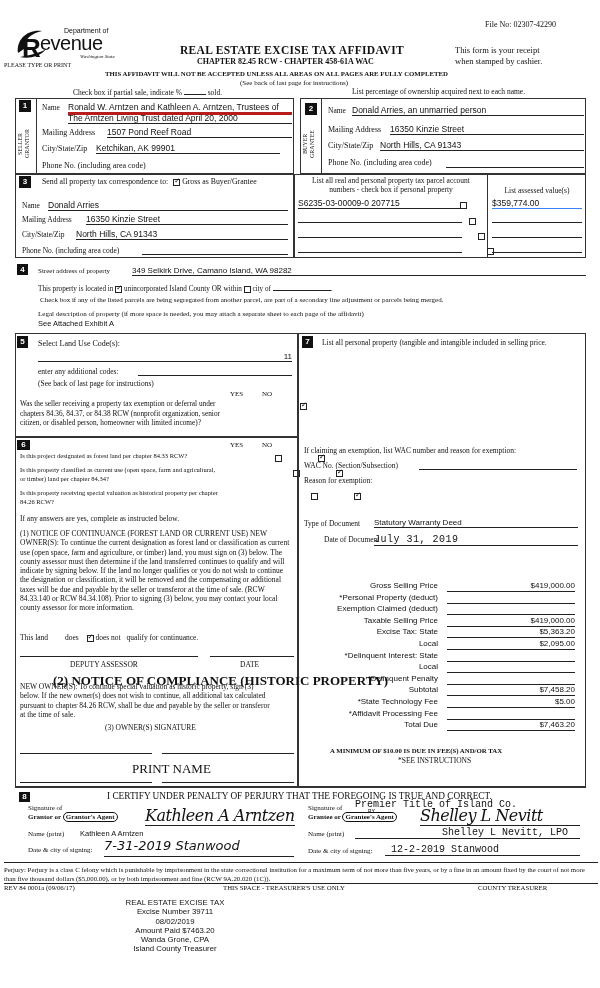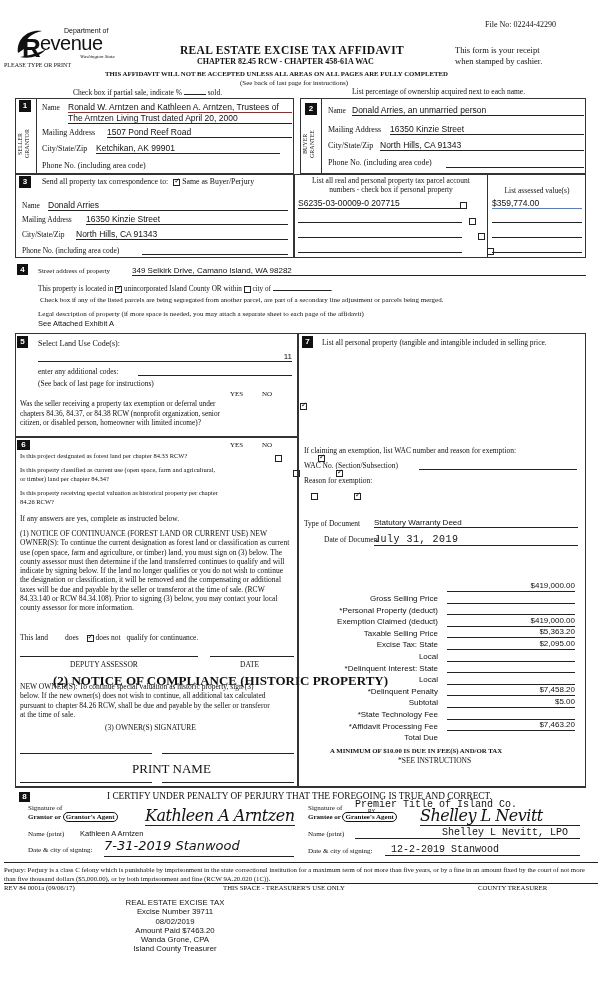--- a/index.html
+++ b/index.html
@@ -15,30 +15,30 @@
   .cb { display: inline-block; width: 7px; height: 7px; border: 1px solid #222; vertical-align: middle; position: relative; }
   .cb.checked::after { content: "✓"; position: absolute; left: 0px; top: -3px; font-size: 7px; line-height: 8px; font-weight: bold; font-family: "DejaVu Sans", sans-serif; }
   .fill { font-family: "Liberation Sans", sans-serif; font-size: 8.5px; color: #111; }
   .lbl { font-size: 8px; }
   .vert { position: absolute; writing-mode: vertical-rl; transform: rotate(180deg); font-size: 6px; text-align: center; line-height: 7px; }
   .tc { text-align: center; }
   .sig { font-family: "DejaVu Serif", serif; font-style: italic; font-size: 16px; color: #111; letter-spacing: -0.5px; }
   .hand { font-family: "DejaVu Sans", sans-serif; font-style: italic; font-size: 13px; }
   .oval { border: 1px solid #111; border-radius: 8px; padding: 0 2px; }
   .calc-row { position: absolute; left: 300px; width: 300px; height: 11px; }
-  .calc-lbl { position: absolute; right: 162px; top: 0; font-family: "Liberation Sans", sans-serif; font-size: 8px; white-space: nowrap; margin-top: 13px; }
+  .calc-lbl { position: absolute; right: 162px; top: 0; font-family: "Liberation Sans", sans-serif; font-size: 8px; white-space: nowrap; }
   .calc-val { position: absolute; left: 147px; width: 128px; top: 0; text-align: right; font-family: "Liberation Sans", sans-serif; font-size: 8px; border-bottom: 1px solid #222; height: 11px; }
 </style>
 </head>
 <body>
 
 
 
 
-<div class="abs" style="left:485px;top:20px;font-size:8px;">File No:  02244-42290</div>
+<div class="abs" style="left:485px;top:20px;font-size:8px;">File No:  02307-42290</div>
 
 <div class="abs" style="left:14px;top:27px;width:110px;height:34px;">
   <svg class="abs" style="left:0;top:0" width="40" height="34" viewBox="0 0 40 34">
     <path d="M4 26 C2 12 14 2 28 4 C18 6 10 12 10 22 Z" fill="#111"></path>
     <path d="M6 30 C14 32 26 30 32 22 C26 26 16 28 6 30 Z" fill="#111"></path>
     <text x="8" y="30" font-family="Liberation Sans, sans-serif" font-size="26" font-weight="bold" fill="#111">R</text>
   </svg>
   <div class="abs sans" style="left:50px;top:0;font-size:7px;">Department of</div>
   <div class="abs sans" style="left:26px;top:6px;font-size:20px;letter-spacing:-0.5px;line-height:20px;">evenue</div>
   <div class="abs" style="left:66px;top:27px;font-size:5px;font-style:italic;">Washington State</div>
@@ -57,21 +57,21 @@
   <span>sold.</span>
 </div>
 <div class="abs" style="left:352px;top:87px;font-size:7.5px;">List percentage of ownership acquired next to each name.</div>
 
 
 <div class="box" style="left:15px;top:98px;width:279px;height:76px;border-width:1px 1px 1px 1px;"></div>
 <div class="abs" style="left:15px;top:98px;width:22px;height:76px;border-right:1px solid #333;"></div>
 <div class="num" style="left:19px;top:100px;">1</div>
 <div class="vert" style="left:17px;top:124px;width:16px;height:40px;">SELLER GRANTOR</div>
 <div class="abs lbl" style="left:42px;top:103px;font-size:7.5px;">Name</div>
-<div class="abs fill" style="left:68px;top:102px;width:224px;border-bottom:1px solid #b91c1c;">Ronald W. Arntzen and Kathleen A. Arntzen, Trustees of</div>
+<div class="abs fill" style="left:68px;top:102px;width:224px;border-bottom:3px solid #b91c1c;">Ronald W. Arntzen and Kathleen A. Arntzen, Trustees of</div>
 <div class="abs fill" style="left:68px;top:113px;width:224px;border-bottom:1px solid #222;">The Arntzen Living Trust dated April 20, 2000</div>
 <div class="abs lbl" style="left:42px;top:128px;">Mailing Address</div>
 <div class="abs fill" style="left:107px;top:127px;width:185px;border-bottom:1px solid #222;">1507 Pond Reef Road</div>
 <div class="abs lbl" style="left:42px;top:144px;">City/State/Zip</div>
 <div class="abs fill" style="left:96px;top:143px;width:184px;border-bottom:1px solid #222;">Ketchikan, AK 99901</div>
 <div class="abs lbl" style="left:42px;top:161px;">Phone No. (including area code)</div>
 <div class="abs fill" style="left:160px;top:160px;width:132px;height:10px;"></div>
 
 
 <div class="box" style="left:300px;top:98px;width:286px;height:76px;"></div>
@@ -86,21 +86,21 @@
 <div class="abs fill" style="left:380px;top:140px;width:204px;border-bottom:1px solid #222;">North Hills, CA 91343</div>
 <div class="abs lbl" style="left:328px;top:158px;">Phone No. (including area code)</div>
 <div class="abs fill" style="left:446px;top:157px;width:138px;border-bottom:1px solid #222;height:11px;"></div>
 
 
 <div class="box" style="left:15px;top:174px;width:279px;height:84px;"></div>
 <div class="num" style="left:19px;top:176px;">3</div>
 <div class="abs lbl" style="left:42px;top:177px;white-space:nowrap;font-size:7.8px;">
   <span>Send all property tax correspondence to:</span>
   <span class="cb checked" style="margin-left:3px;"></span>
-  <span>Same as Buyer/Perjury</span>
+  <span>Gross as Buyer/Grantee</span>
 </div>
 <div class="abs lbl" style="left:22px;top:201px;font-size:7.5px;">Name</div>
 <div class="abs fill" style="left:48px;top:200px;width:240px;border-bottom:1px solid #222;">Donald Arries</div>
 <div class="abs lbl" style="left:22px;top:215px;font-size:7.5px;">Mailing Address</div>
 <div class="abs fill" style="left:86px;top:214px;width:202px;border-bottom:1px solid #222;">16350 Kinzie Street</div>
 <div class="abs lbl" style="left:22px;top:230px;font-size:7.5px;">City/State/Zip</div>
 <div class="abs fill" style="left:76px;top:229px;width:212px;border-bottom:1px solid #222;">North Hills, CA  91343</div>
 <div class="abs lbl" style="left:22px;top:246px;font-size:7.5px;">Phone No. (including area code)</div>
 <div class="abs fill" style="left:142px;top:245px;width:146px;border-bottom:1px solid #222;height:10px;"></div>
 

